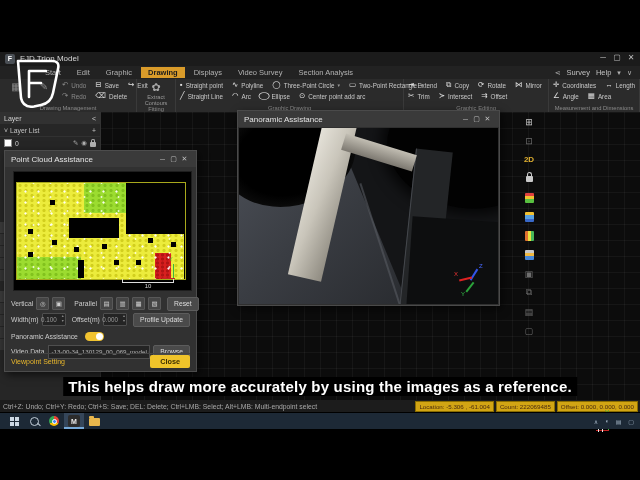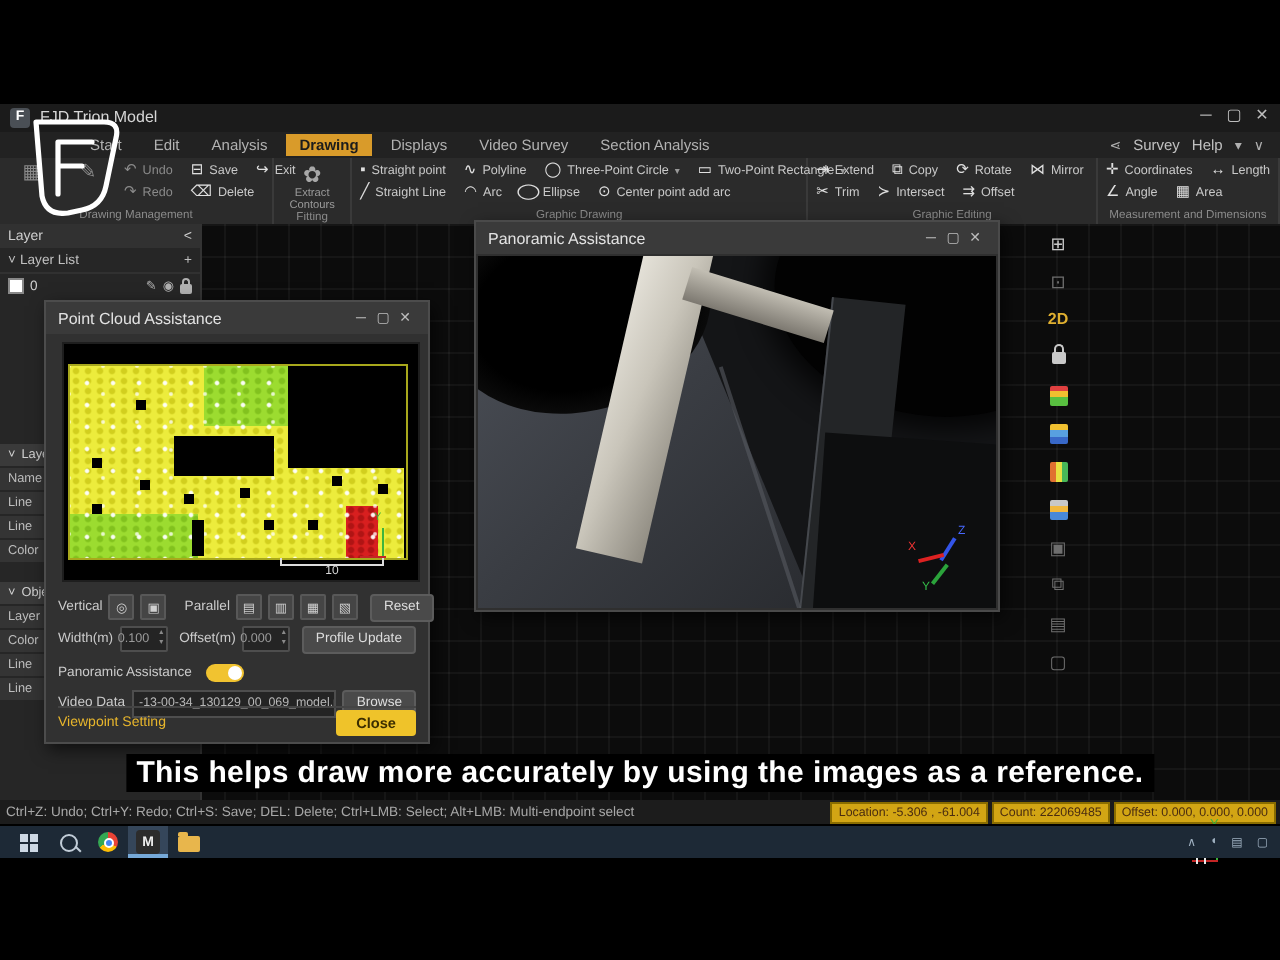--- a/index.html
+++ b/index.html
@@ -94,21 +94,21 @@
   .rt-lock:before{content:"";position:absolute;left:1px;top:-4px;width:3px;height:4px;border:1px solid #c9c9c9;border-bottom:none;border-radius:3px 3px 0 0;}
 
   
   #cv-axis{position:absolute;left:594px;top:358px;width:30px;height:26px;z-index:4;}
   #cv-axis .ylbl{position:absolute;left:11px;top:-1px;font-size:6.5px;color:#3db43d;}
   #cv-axis .yline{position:absolute;left:14px;top:6px;width:1px;height:15px;background:#3db43d;}
   #cv-axis .xline{position:absolute;left:2px;top:20px;width:13px;height:1px;background:#c42525;}
   #cv-axis .tick{position:absolute;top:18px;width:1px;height:4px;background:#e8e8e8;}
 
   
-  #pcdialog{position:absolute;left:22px;top:98px;width:193px;height:222px;background:#313131;
+  #pcdialog{position:absolute;left:4px;top:98px;width:193px;height:222px;background:#313131;
             border:1px solid #4c4c4c;box-shadow:2px 3px 8px rgba(0,0,0,.6);z-index:20;box-sizing:border-box;}
   .dlg-title{position:absolute;left:0;top:0;right:0;height:16px;background:#3a3a3a;display:flex;align-items:center;
              font-size:8px;color:#e2e2e2;padding:0 6px;box-sizing:border-box;}
   .dlg-title .spacer{flex:1;}
   .dlg-ctl{font-size:7px;color:#bdbdbd;width:11px;text-align:center;}
 
   #pcmap{position:absolute;left:8px;top:20px;width:177px;height:118px;background:#000;border:1px solid #1e1e1e;box-sizing:content-box;}
   #pc-outline{position:absolute;left:2px;top:10px;width:170px;height:98px;border:1px solid #a8a81c;box-sizing:border-box;z-index:6;}
   #pc-base{position:absolute;left:3px;top:11px;width:167px;height:96px;background:#ecec3c;
     background-image:radial-gradient(circle,#d2cf1e 1.2px,transparent 2px);background-size:6px 5px;}
@@ -211,21 +211,21 @@
       <div id="apptitle">FJD Trion Model</div>
       <div class="winctl" style="right:30px;">─</div>
       <div class="winctl" style="right:16px;">▢</div>
       <div class="winctl" style="right:2px;">✕</div>
     </div>
 
     <div id="menubar">
       <div id="tabs">
           <span class="tab">Start</span>
           <span class="tab">Edit</span>
-          <span class="tab">Analysis</span>
+          <span class="tab">Graphic</span>
           <span class="tab active">Drawing</span>
           <span class="tab">Displays</span>
           <span class="tab">Video Survey</span>
           <span class="tab">Section Analysis</span>
         </div>
       <div id="menuright">
         <span class="g">⋖</span>
         <span>Survey</span>
         <span>Help</span>
         <span class="g">▾</span>

